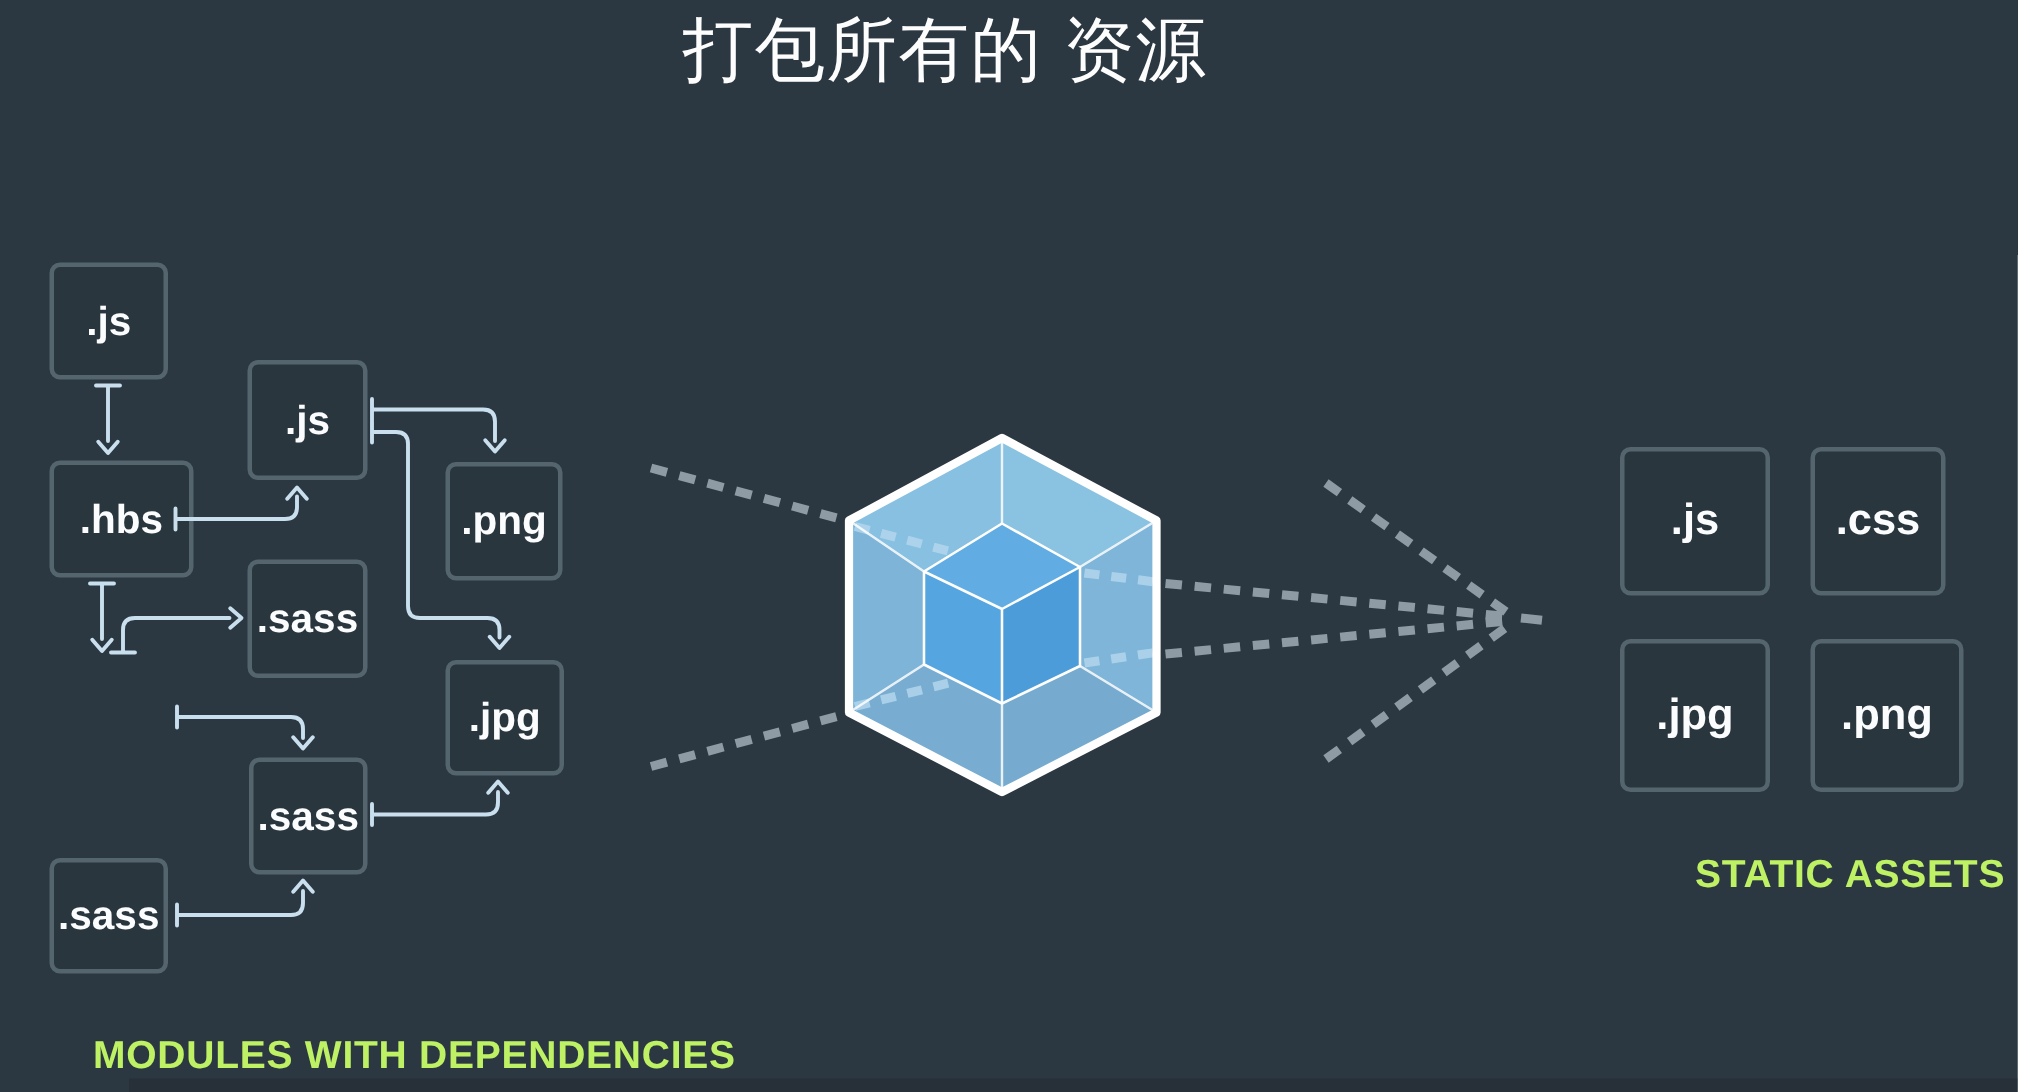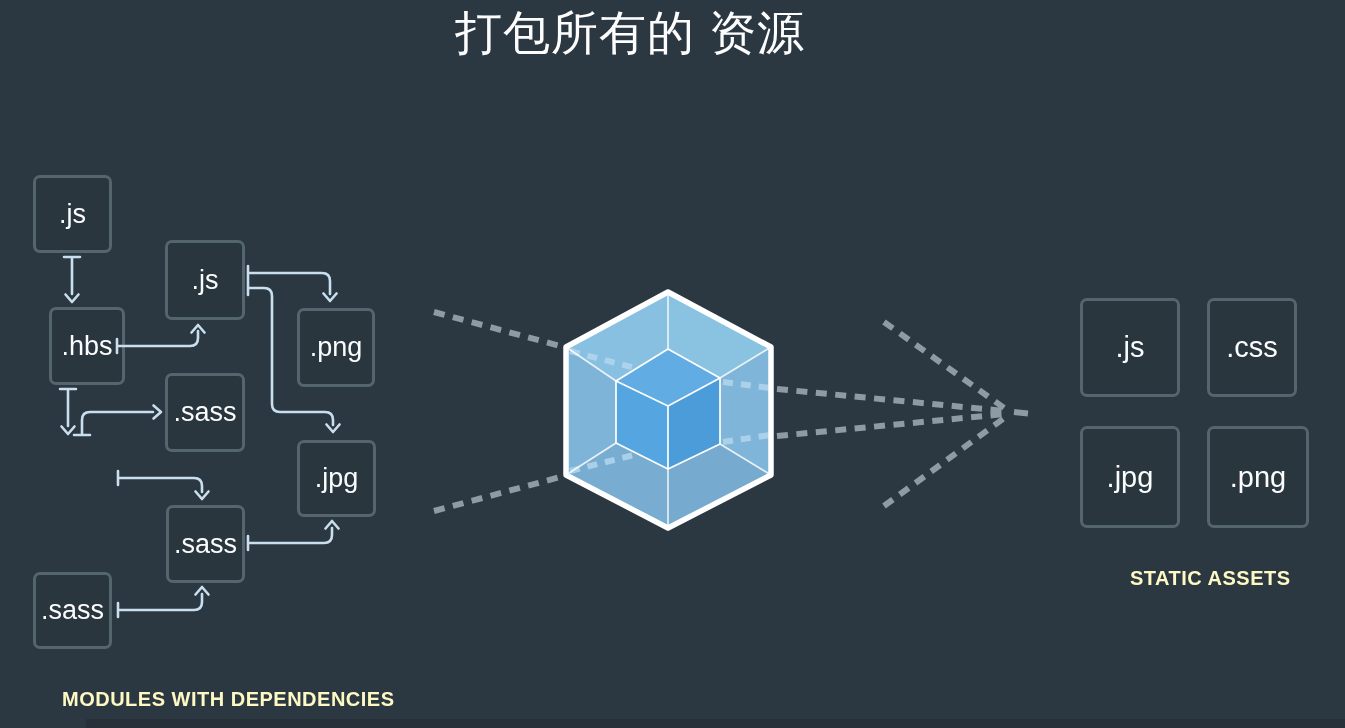--- a/index.html
+++ b/index.html
@@ -23,28 +23,28 @@
     z-index:3;
   }
   .node{
     position:absolute;
     box-sizing:border-box;
     border:3px solid #54656e;
     border-radius:7px;
     background:rgba(40,52,61,0.55);
     color:#fbfcfd;
     display:flex;align-items:center;justify-content:center;
-    font-size:27px;font-weight:400;
+    font-size:27px;font-weight:700;
     z-index:1;
   }
   .node.big{font-size:29px;}
   .caption{
     position:absolute;
-    color:#fef9c3;
-    font-size:20px;
+    color:#bef264;
+    font-size:26px;
     font-weight:bold;
     letter-spacing:0.5px;
     white-space:nowrap;
     z-index:3;
   }
   .diagram-svg{
     position:absolute;left:0;top:0;
     z-index:2;
     pointer-events:none;
   }
@@ -58,21 +58,21 @@
 </style>
 </head>
 <body>
 
 <div class="stage">
 
   <div class="page-title">打包所有的 资源</div>
 
   <div class="node" style="left:33px;top:175px;width:79px;height:78px">.js</div>
   <div class="node" style="left:165px;top:240px;width:80px;height:80px">.js</div>
-  <div class="node" style="left:49px;top:307px;width:76px;height:78px">.hbs</div>
+  <div class="node" style="left:33px;top:307px;width:96px;height:78px">.hbs</div>
   <div class="node" style="left:297px;top:308px;width:78px;height:79px">.png</div>
   <div class="node" style="left:165px;top:373px;width:80px;height:79px">.sass</div>
   <div class="node" style="left:297px;top:440px;width:79px;height:77px">.jpg</div>
   <div class="node" style="left:166px;top:505px;width:79px;height:78px">.sass</div>
   <div class="node" style="left:33px;top:572px;width:79px;height:77px">.sass</div>
 
   <div class="node big" style="left:1080px;top:298px;width:100px;height:99px">.js</div>
   <div class="node big" style="left:1207px;top:298px;width:90px;height:99px">.css</div>
   <div class="node big" style="left:1080px;top:426px;width:100px;height:102px">.jpg</div>
   <div class="node big" style="left:1207px;top:426px;width:102px;height:102px">.png</div>

